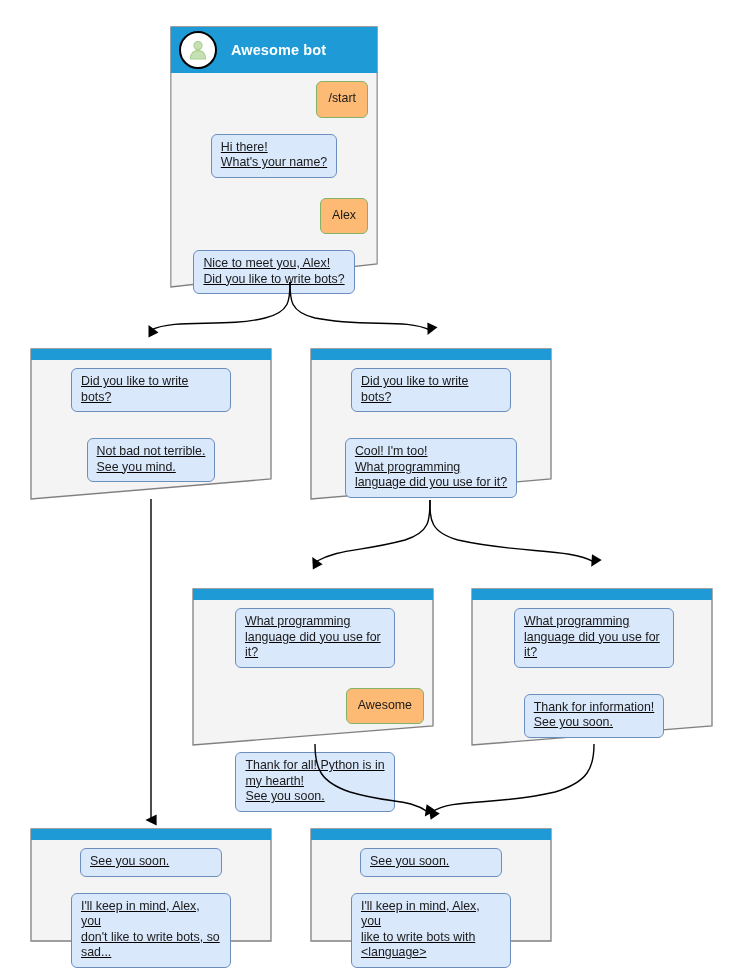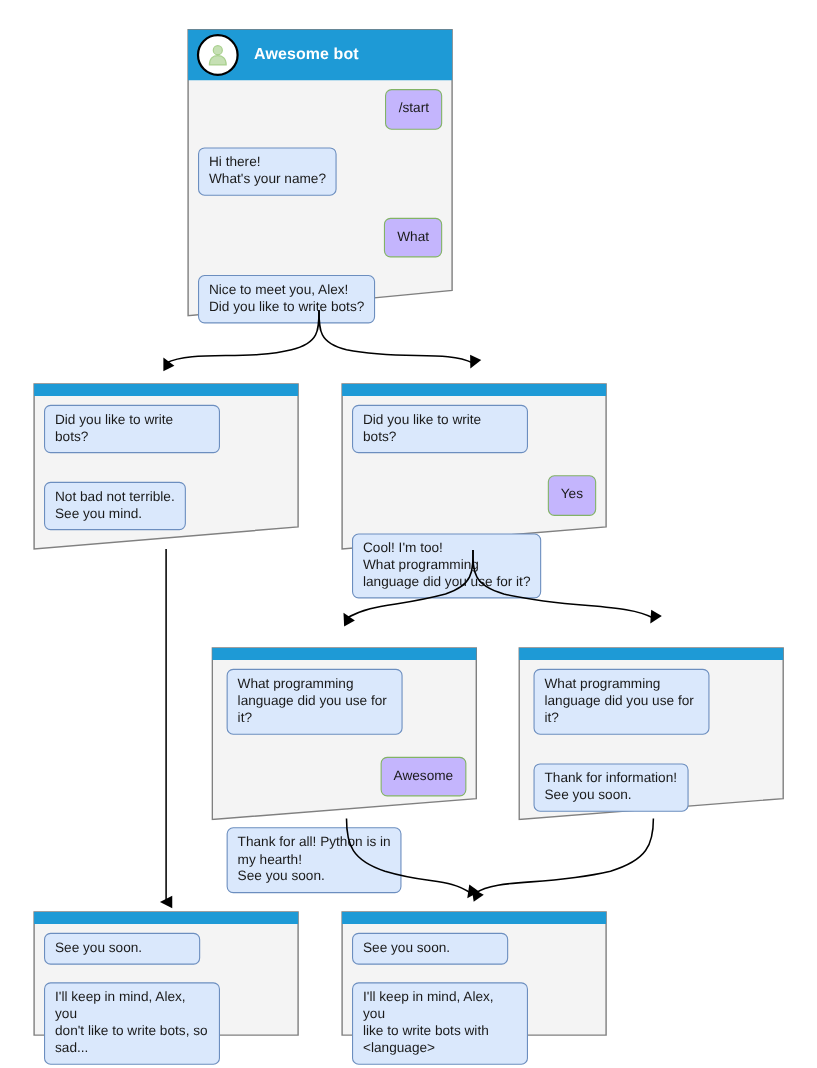--- a/index.html
+++ b/index.html
@@ -79,39 +79,39 @@
   }
   .chat {
     position: relative;
     padding: 8px 10px 10px 10px;
     box-sizing: border-box;
   }
   .row {
     display: flex;
     margin-bottom: 10px;
   }
-  .row.left { justify-content: flex-start; }
+  .row.left { justify-content: center; text-decoration: underline; }
   .row.right { justify-content: flex-end; }
   .row:last-child { margin-bottom: 0; }
   .bubble {
     box-sizing: border-box;
     border-radius: 6px;
     padding: 5px 9px 6px 9px;
     font-size: 12.4px;
     line-height: 15.5px;
     color: #1a1a1a;
     white-space: pre-line;
     max-width: 175px;
   }
   .bubble.bot {
     background: #dae8fc;
     border: 1px solid #6c8ebf;
   }
   .bubble.user {
-    background: #c4b5fd;
+    background: #fdba74;
     border: 1px solid #82b366;
     padding: 9px 11px 10px 11px;
   }
   .spacer-md { height: 10px; }
   .spacer-sm { height: 6px; }
 </style>
 </head>
 <body>
 
 <div id="canvas">
@@ -131,21 +131,21 @@
 
     <path d="M430,500 C430,520 430,532 405,540 C360,552 340,548 315,562" fill="none" stroke="#000000" stroke-width="1.4" marker-end="url(#arrow)"></path>
 
     <path d="M430,500 C430,520 430,532 458,540 C520,554 570,548 594,562" fill="none" stroke="#000000" stroke-width="1.4" marker-end="url(#arrow)"></path>
 
     <path d="M315,744 C315,768 320,782 350,792 C390,804 408,798 428,812" fill="none" stroke="#000000" stroke-width="1.4" marker-end="url(#arrow)"></path>
 
     <path d="M594,744 C594,768 588,782 555,792 C495,806 452,798 432,812" fill="none" stroke="#000000" stroke-width="1.4" marker-end="url(#arrow)"></path>
   </svg>
 
-  <div class="card" style="left:170px; top:26px; width:242px; height:262px;">
+  <div class="card" style="left:170px; top:26px; width:208px; height:262px;">
     <svg class="card-shape" viewBox="0 0 242 262" preserveAspectRatio="none">
       <polygon points="1,1 241,1 241,238 1,261" fill="#f4f4f4" stroke="#808080" stroke-width="1.3"></polygon>
       <polygon points="1,1 241,1 241,47 1,47" fill="#1e9ad6" stroke="none"></polygon>
     </svg>
     <div class="card-inner">
       <div class="card-header root">
         <div class="avatar">
           <svg width="24" height="24" viewBox="0 0 24 24">
             <circle cx="12" cy="7.6" r="4.1" fill="#c6e0b4" stroke="#a9d08e" stroke-width="1.1"></circle>
             <path d="M4.4,21 C4.4,14.6 8.0,12.6 12,12.6 C16.0,12.6 19.6,14.6 19.6,21 Z" fill="#c6e0b4" stroke="#a9d08e" stroke-width="1.1"></path>
@@ -157,21 +157,21 @@
         <div class="row right">
           <div class="bubble user">/start</div>
         </div>
         <div class="spacer-sm"></div>
         <div class="row left">
           <div class="bubble bot">Hi there!
 What's your name?</div>
         </div>
         <div class="spacer-md"></div>
         <div class="row right">
-          <div class="bubble user">What</div>
+          <div class="bubble user">Alex</div>
         </div>
         <div class="spacer-sm"></div>
         <div class="row left">
           <div class="bubble bot" style="max-width:165px;">Nice to meet you, Alex!
 Did you like to write bots?</div>
         </div>
       </div>
     </div>
   </div>
 
@@ -201,23 +201,20 @@
       <polygon points="1,1 241,1 241,131 1,151" fill="#f4f4f4" stroke="#808080" stroke-width="1.3"></polygon>
       <polygon points="1,1 241,1 241,12 1,12" fill="#1e9ad6" stroke="none"></polygon>
     </svg>
     <div class="card-inner">
       <div class="card-header sub"></div>
       <div class="chat">
         <div class="row left">
           <div class="bubble bot" style="max-width:160px;">Did you like to write bots?</div>
         </div>
         <div class="spacer-md"></div>
-        <div class="row right">
-          <div class="bubble user">Yes</div>
-        </div>
         <div class="spacer-sm"></div>
         <div class="row left">
           <div class="bubble bot">Cool! I'm too!
 What programming
 language did you use for it?</div>
         </div>
       </div>
     </div>
   </div>
 

